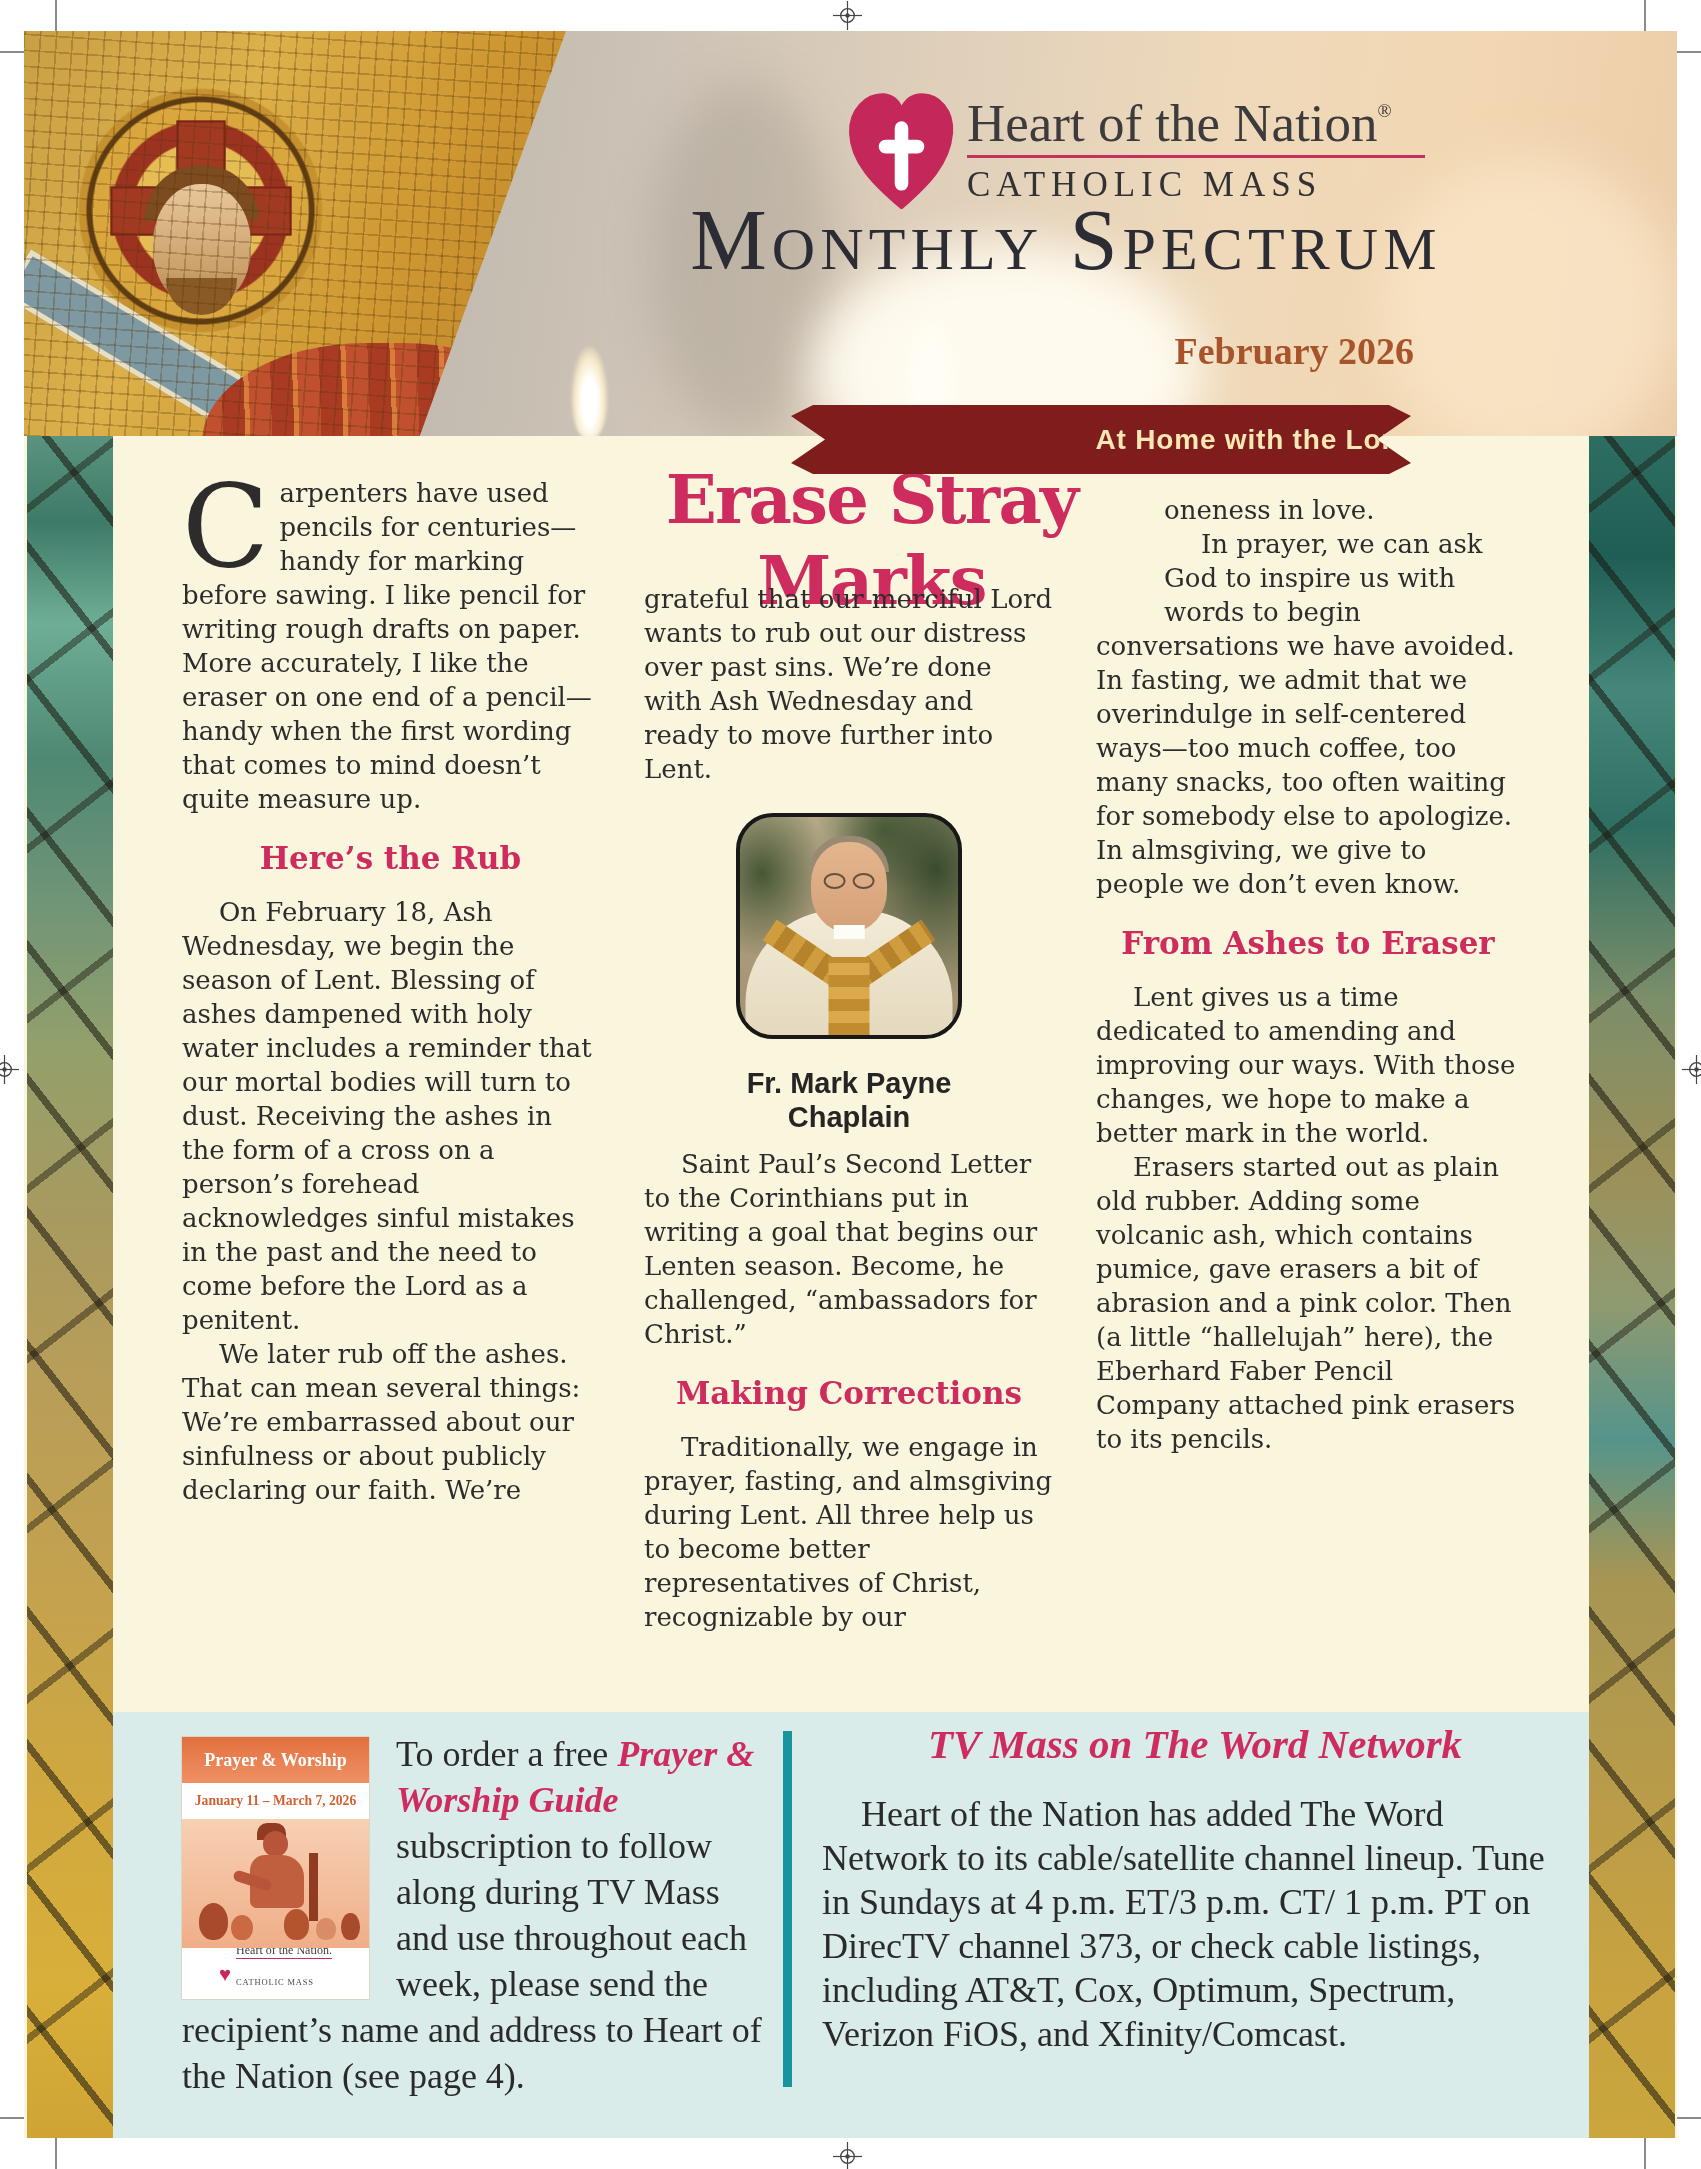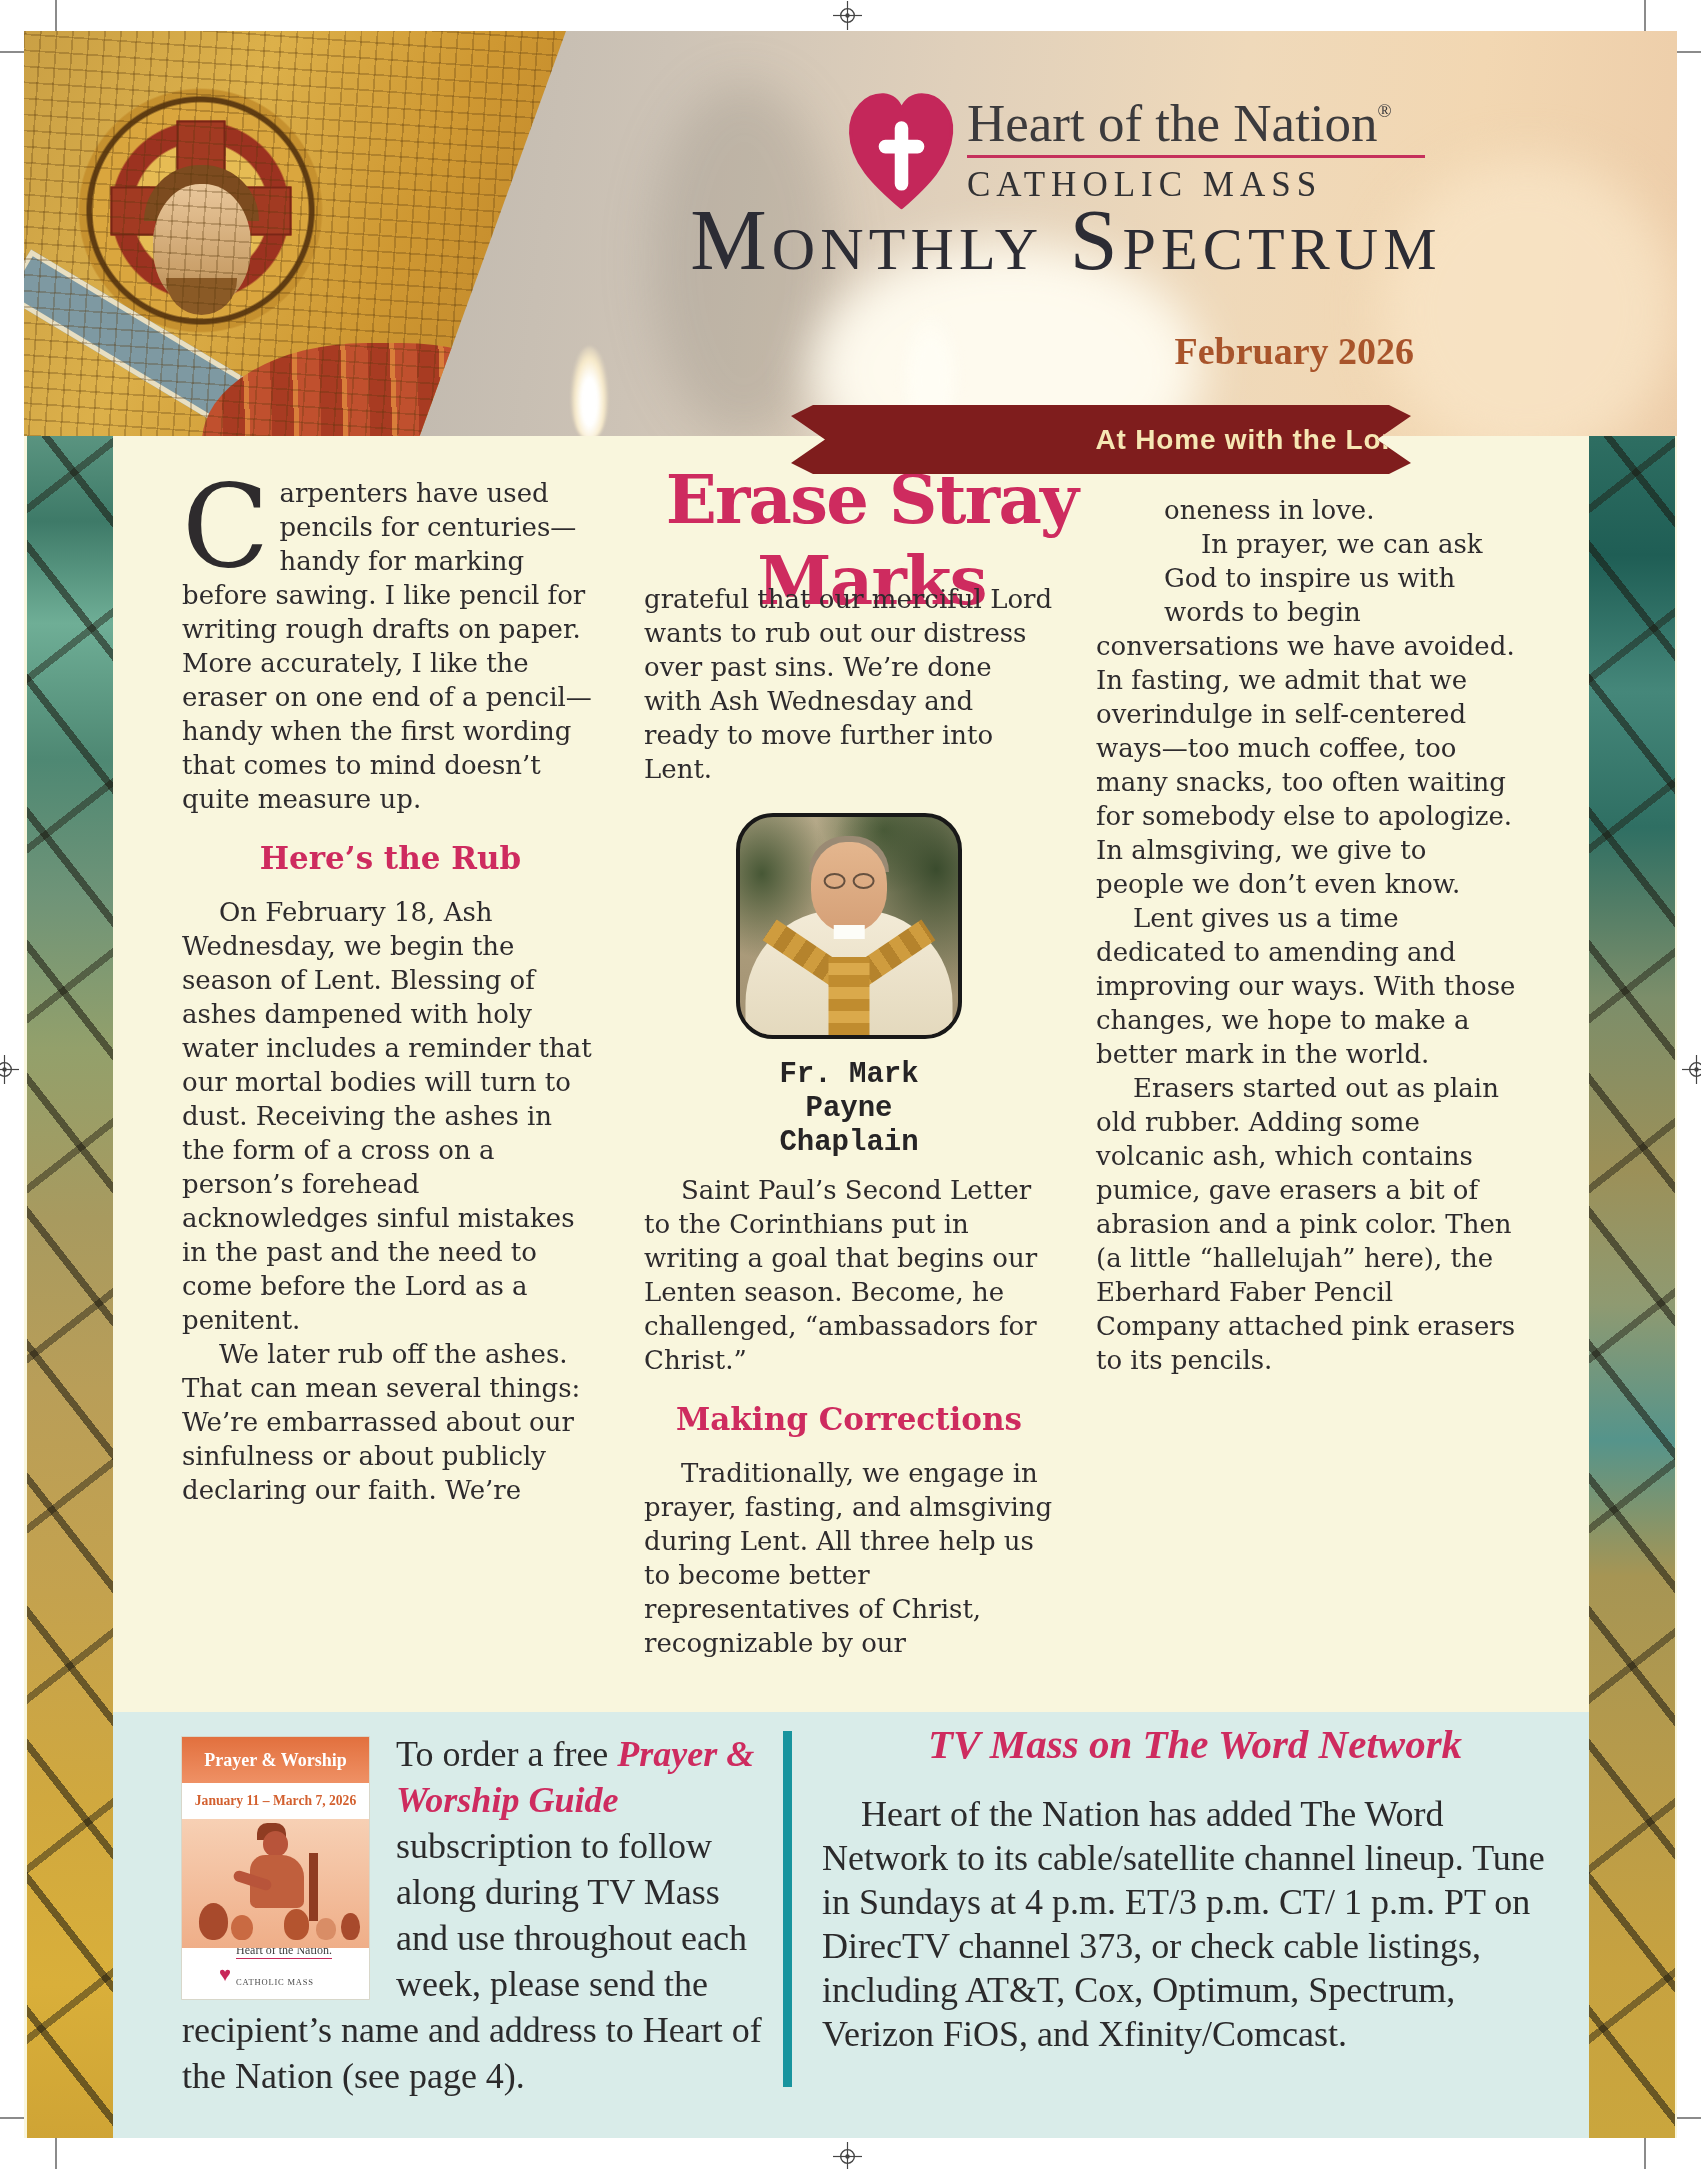--- a/index.html
+++ b/index.html
@@ -113,21 +113,21 @@
   .stole.r{right:22px;top:125px;transform:rotate(-34deg);}
   .stole.c{left:50%;bottom:0;transform:translateX(-50%);width:41px;height:78px;
     background:repeating-linear-gradient(0deg,#c08c2f 0 12px,#daa94b 12px 24px);}
   .head{position:absolute;top:25.4px;left:50%;transform:translateX(-50%);width:76px;height:90px;border-radius:46%;
     background:linear-gradient(#e4b68e,#d5a077);}
   .hairp{position:absolute;top:18.6px;left:50%;transform:translateX(-50%);width:80px;height:36px;
     border-radius:41px 41px 0 0;background:#9a8a74;}
   .glasses{position:absolute;top:56px;left:50%;transform:translateX(-50%);display:flex;gap:6.8px;}
   .lens{width:22px;height:16px;border:2.5px solid rgba(62,50,40,.75);border-radius:50%;}
   .collar-white{position:absolute;top:108px;left:50%;transform:translateX(-50%);width:30.5px;height:13.6px;background:#fdfdf8;}
-  .caption{margin-top:19px;font-family:Liberation Mono, monospace;font-weight:bold;
+  .caption{margin-top:27px;font-family:Liberation Sans, sans-serif;font-weight:bold;
     font-size:29px;line-height:34px;color:#262425;}
 
   
   .bluebox{position:absolute;left:89px;top:1681px;width:1476px;height:426px;background:#d9ece9;}
   .tealbar{position:absolute;left:670px;top:18.6px;width:8.5px;height:356px;background:#18949e;}
   .guide-text{position:absolute;left:69px;top:18.6px;width:585px;
     font-family:"Liberation Serif",serif;font-size:36px;line-height:46px;color:#2b2a2b;}
   .guide-text .em{color:#ce2b5f;font-weight:bold;font-style:italic;}
   .booklet{float:left;width:187px;height:262px;margin:6.8px 27px 5.1px 0;background:#ffffff;
     box-shadow:0 0 0 0.8px #d8d2c2;overflow:hidden;position:relative;}
@@ -286,20 +286,21 @@
       </div>
       <p class="ind" style="margin-top:13px;">Saint Paul’s Second Letter to the Corinthians put in writing a goal that begins our Lenten season. Become, he challenged, “ambassadors for Christ.”</p>
       <h3>Making Corrections</h3>
       <p class="ind">Traditionally, we engage in prayer, fasting, and almsgiving during Lent. All three help us to become better representatives of Christ, recognizable by our</p>
     </div>
 
     <div class="article col3">
       <span class="title-spacer"></span>
       <p>oneness in love.</p>
       <p class="ind">In prayer, we can ask God to inspire us with words to begin conversations we have avoided. In fasting, we admit that we overindulge in self-centered ways—too much coffee, too many snacks, too often waiting for somebody else to apologize. In almsgiving, we give to people we don’t even know.</p>
+      <h3>From Ashes to Eraser</h3>
       <p class="ind">Lent gives us a time dedicated to amending and improving our ways. With those changes, we hope to make a better mark in the world.</p>
       <p class="ind">Erasers started out as plain old rubber. Adding some volcanic ash, which contains pumice, gave erasers a bit of abrasion and a pink color. Then (a little “hallelujah” here), the Eberhard Faber Pencil Company attached pink erasers to its pencils.</p>
     </div>
 
     <div class="bluebox">
 
       <div class="guide-text">
         <div class="booklet">
           <div class="bk-band">Prayer &amp; Worship Guide</div>
           <div class="bk-dates">January 11 – March 7, 2026</div>

